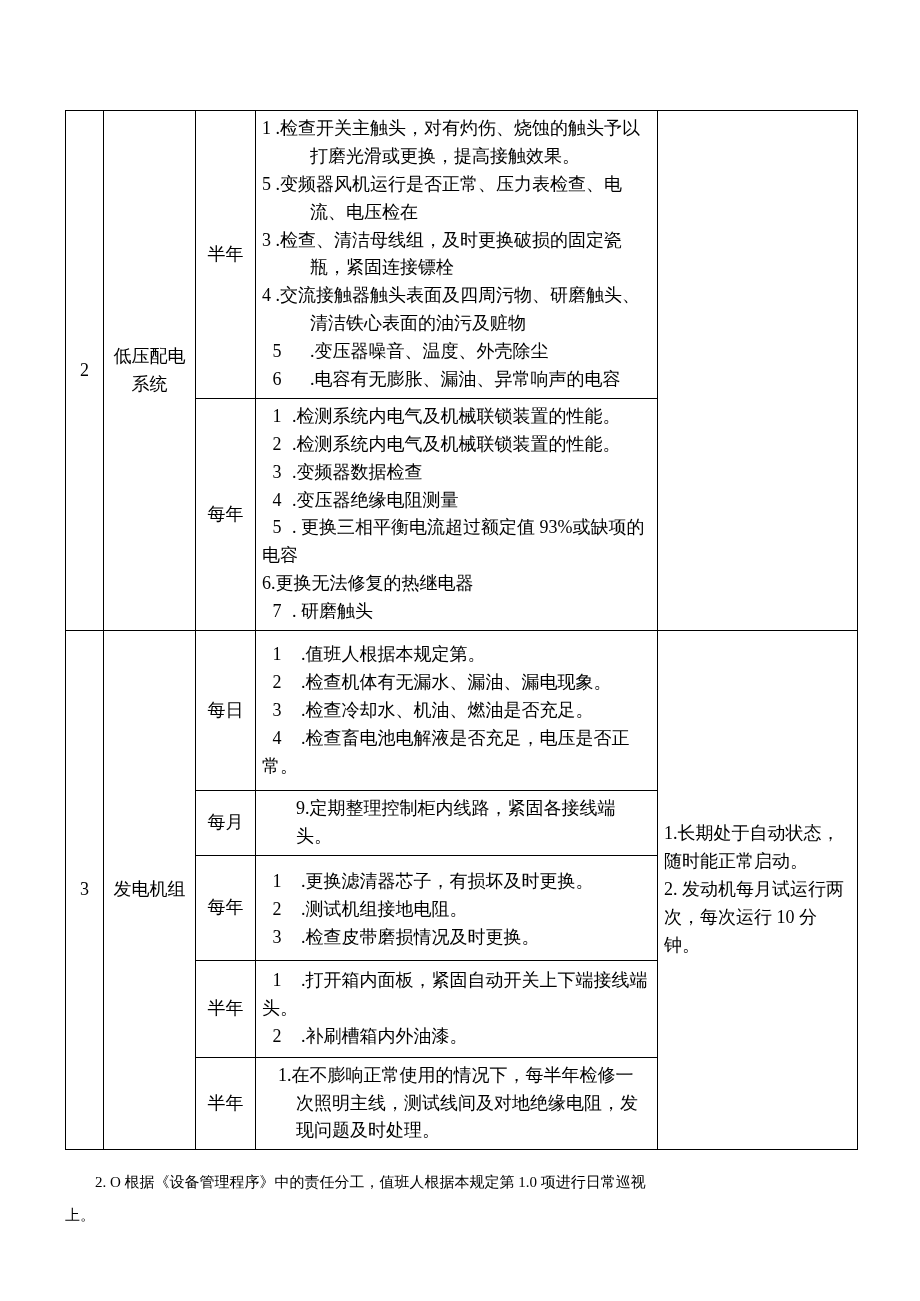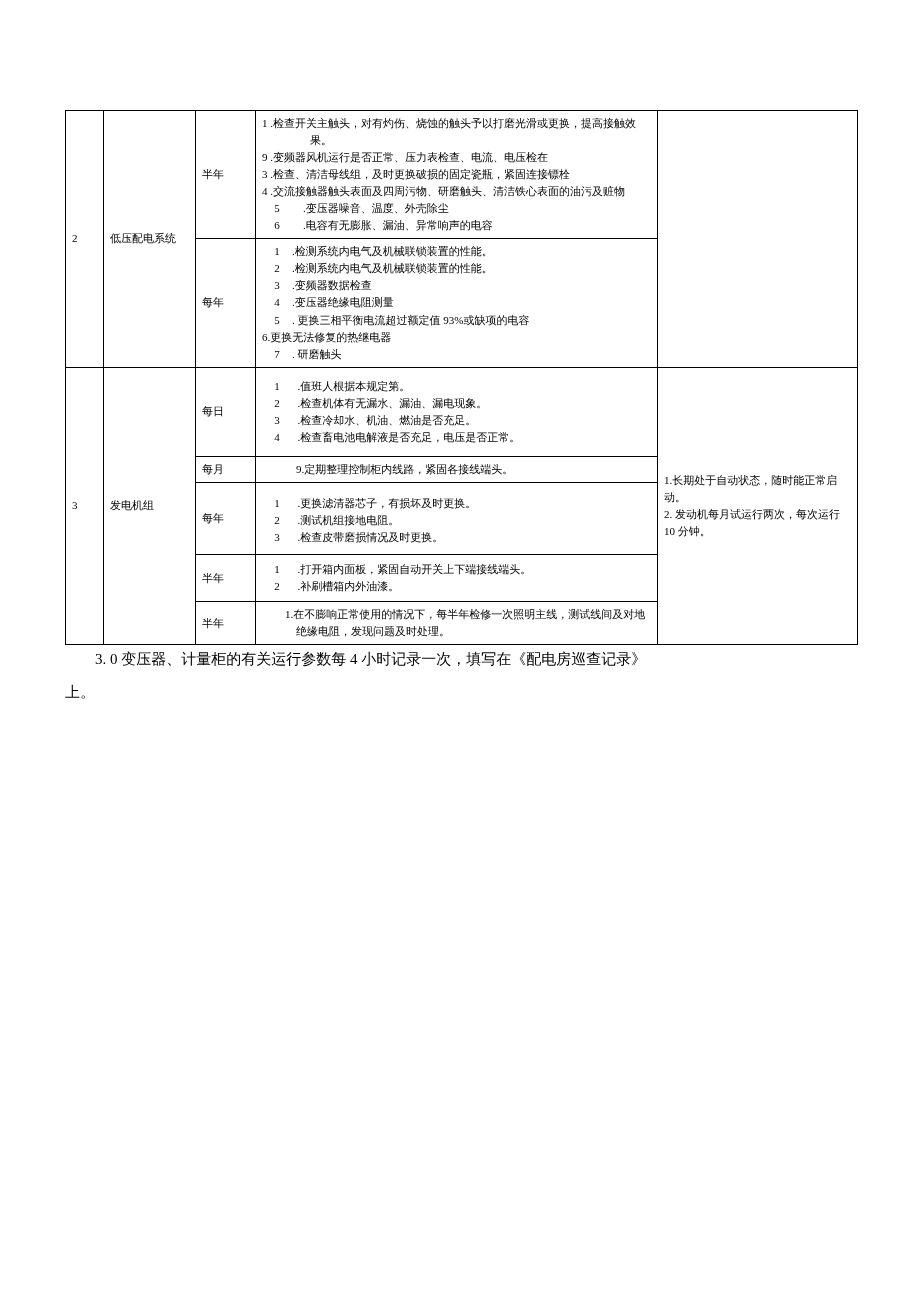--- a/index.html
+++ b/index.html
@@ -22,24 +22,24 @@
   }
   table.main {
     border-collapse: collapse;
     width: 100%;
     table-layout: fixed;
   }
   table.main td {
     border: 1px solid #000;
     padding: 4px 6px;
     vertical-align: middle;
-    font-size: 11px;
+    font-size: 18px;
     line-height: 1.55;
   }
-  td.c { text-align: left; }
+  td.c { text-align: center; }
   .col-num   { width: 38px; }
   .col-sys   { width: 92px; }
   .col-freq  { width: 60px; }
   .col-cont  { width: 402px; }
   .col-note  { width: 200px; }
   .li-num { display: inline-block; width: 30px; text-align: center; }
   .indent-wrap-w { padding-left: 48px; text-indent: -48px; }
   .row6 { display: block; }
   .para {
     margin: 0;
@@ -67,21 +67,21 @@
         <col class="col-note">
   </colgroup>
 
   <tbody>
         <tr>
     <td class="c" rowspan="2">2</td>
     <td class="c" rowspan="2">低压配电系统</td>
     <td class="c">半年</td>
     <td>
       <span class="indent-wrap-w" style="display:block">1   .检查开关主触头，对有灼伤、烧蚀的触头予以打磨光滑或更换，提高接触效果。</span>
-      <span class="indent-wrap-w" style="display:block">9   .变频器风机运行是否正常、压力表检查、电流、电压检在</span>
+      <span class="indent-wrap-w" style="display:block">5   .变频器风机运行是否正常、压力表检查、电流、电压检在</span>
       <span class="indent-wrap-w" style="display:block">3   .检查、清洁母线组，及时更换破损的固定瓷瓶，紧固连接镖栓</span>
       <span class="indent-wrap-w" style="display:block">4   .交流接触器触头表面及四周污物、研磨触头、清洁铁心表面的油污及赃物</span>
       <span class="row6"><span class="li-num">5</span>&nbsp;&nbsp;&nbsp;&nbsp;<span>.变压器噪音、温度、外壳除尘</span></span>
       <span class="row6"><span class="li-num">6</span>&nbsp;&nbsp;&nbsp;&nbsp;<span>.电容有无膨胀、漏油、异常响声的电容</span></span>
     </td>
     <td rowspan="2"></td>
   </tr>
   <tr>
     <td class="c">每年</td>
     <td>
@@ -129,16 +129,16 @@
   </tr>
   <tr>
     <td class="c">半年</td>
     <td style="padding-left:40px; text-indent:-1em;">
       <span>1.在不膨响正常使用的情况下，每半年检修一次照明主线，测试线间及对地绝缘电阻，发现问题及时处理。</span>
     </td>
   </tr>
 </tbody>
     </table>
 
-<p class="para indent2">3.  0 变压器、计量柜的有关运行参数每 4 小时记录一次，填写在《配电房巡查记录》</p>
+<p class="para indent2 first-para">2.  O 根据《设备管理程序》中的责任分工，值班人根据本规定第 1.0 项进行日常巡视</p>
 <p class="para no-indent">上。</p>
 
 </div>
 
 </body></html>

